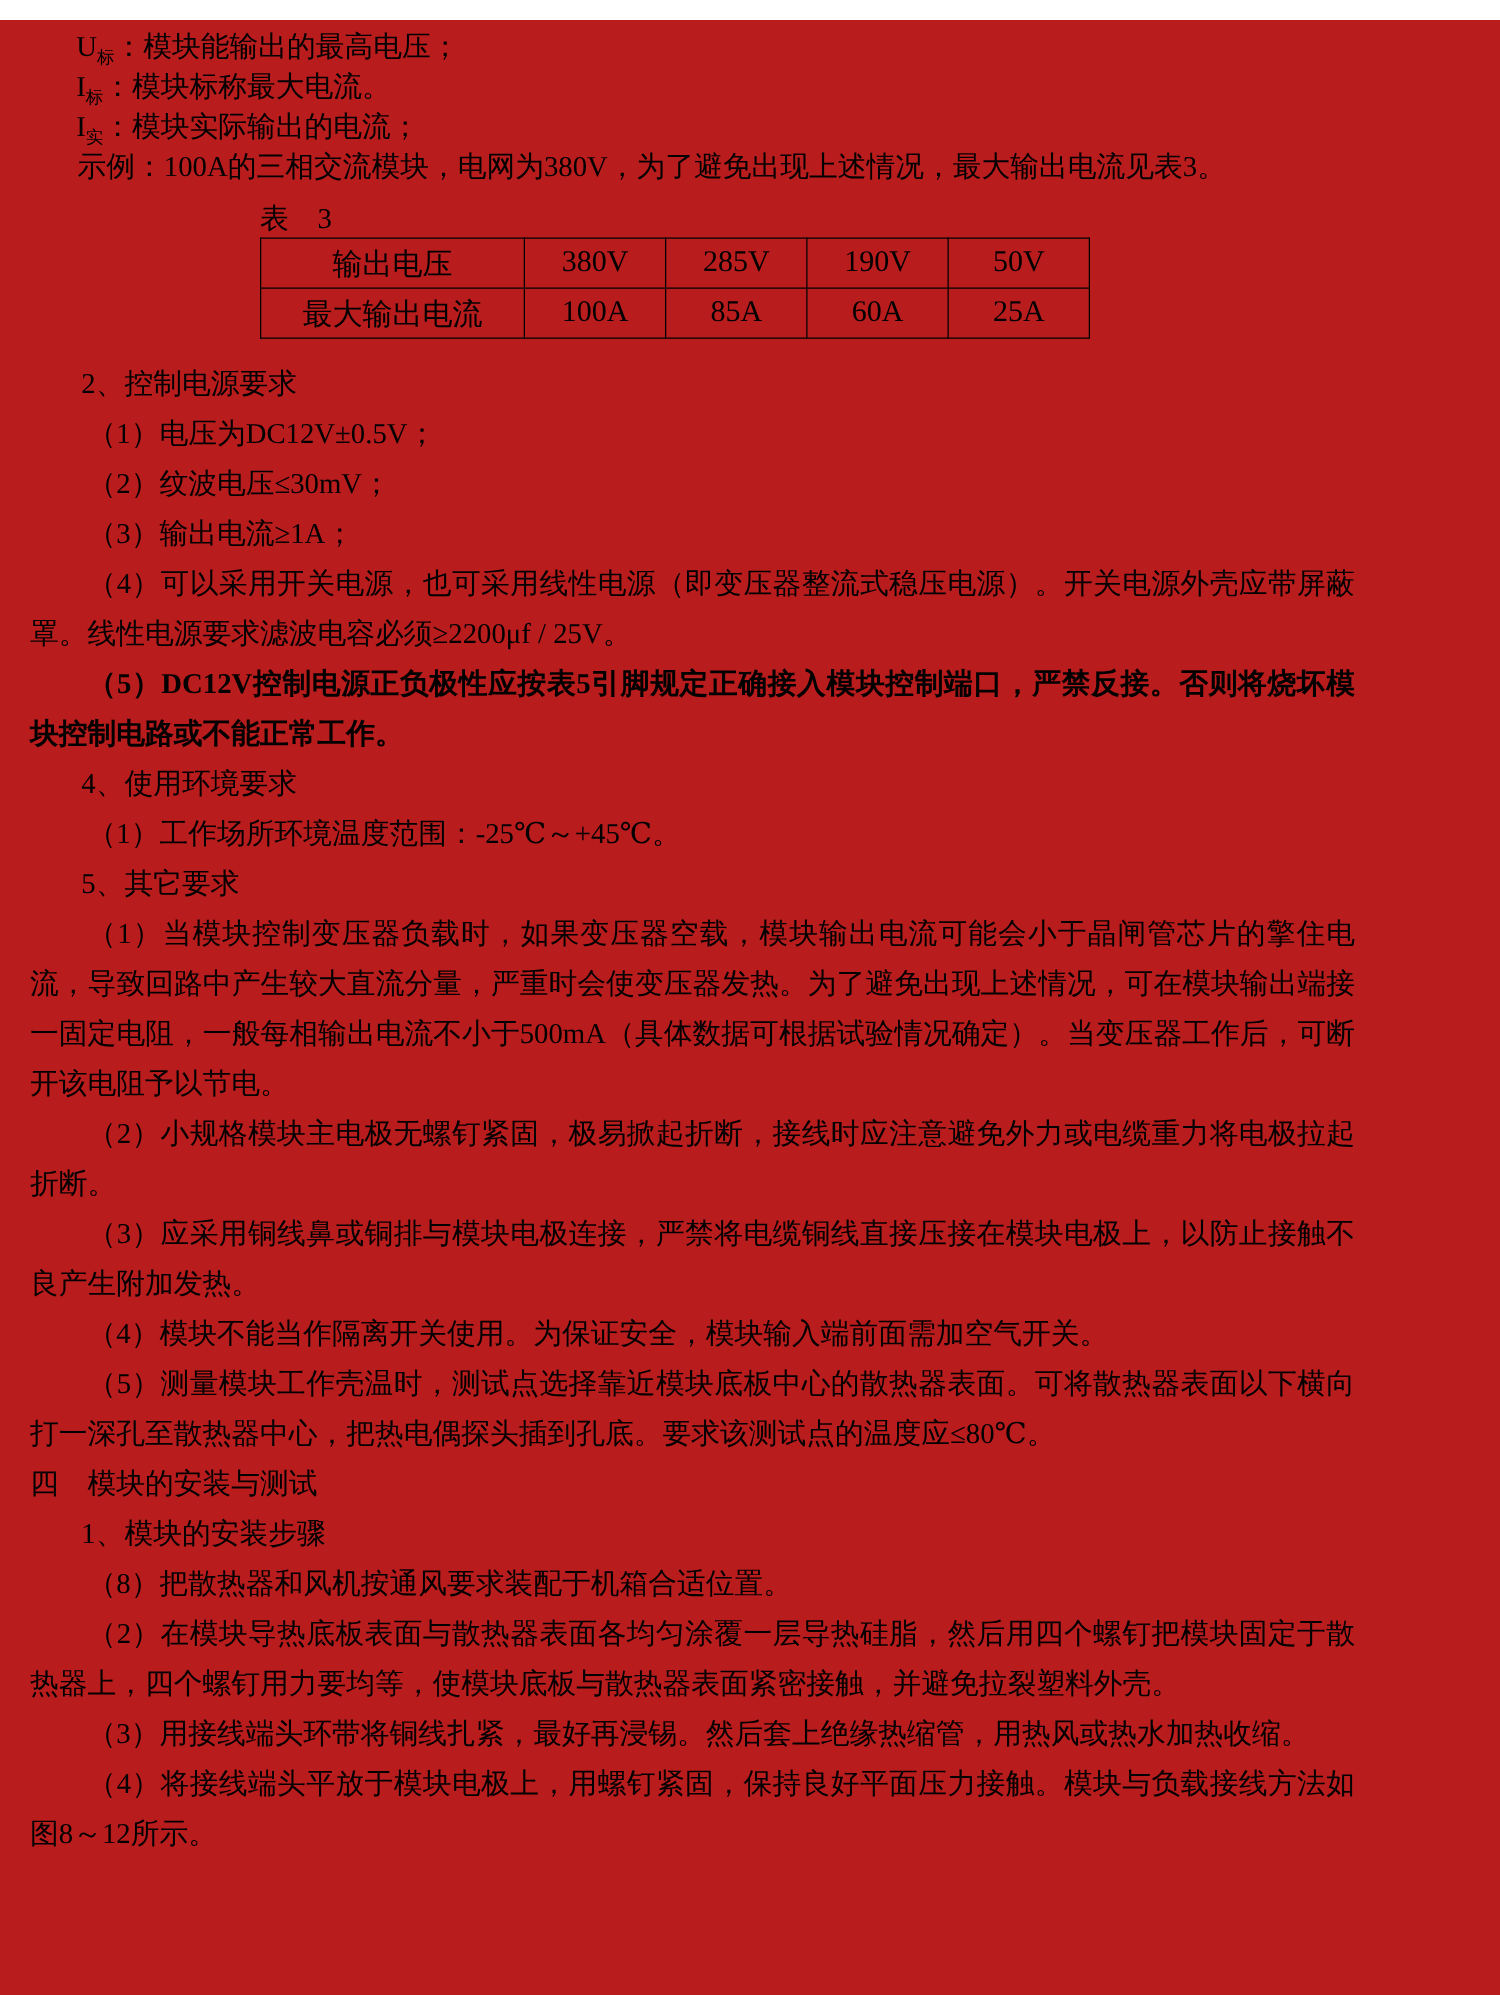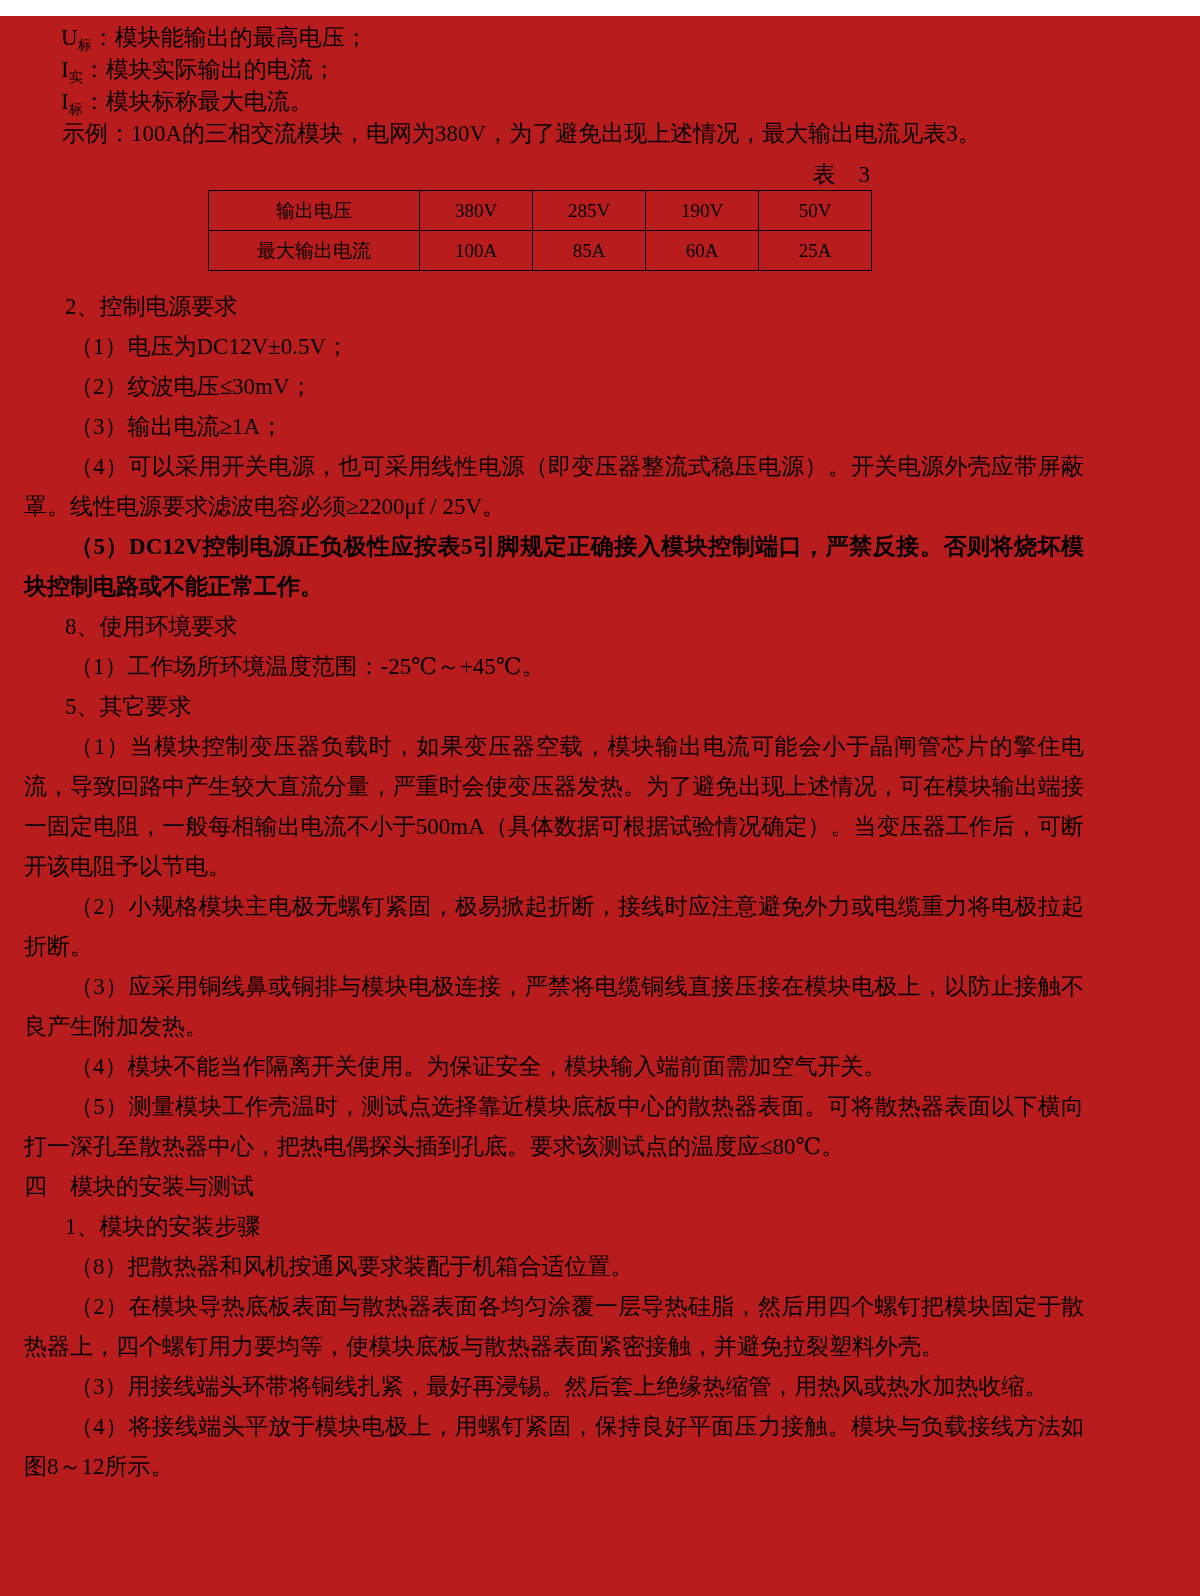--- a/index.html
+++ b/index.html
@@ -32,35 +32,35 @@
     }
     .example {
       margin: 0;
       line-height: 32px;
       text-indent: 38px;
     }
     .tbl-caption {
       width: 662px;
       margin: 10px 0 0 184px;
       line-height: 30px;
-      text-align: right;
+      text-align: left;
     }
     table.t3 {
       border-collapse: collapse;
       margin-left: 184px;
       table-layout: fixed;
     }
     table.t3 td {
       border: 1.5px solid #000000;
       height: 39px;
       width: 112px;
       text-align: center;
       vertical-align: middle;
       padding: 0;
-      font-size: 19px;
+      font-size: 24px;
     }
     table.t3 td.first {
       width: 210px;
     }
     .body-text {
       margin-top: 16px;
       line-height: 40px;
       text-align: justify;
     }
     .body-text p {
@@ -79,22 +79,22 @@
       font-weight: 700;
     }
   </style>
 </head>
 <body>
 
 <div class="page">
 
   <div class="defs">
     <div class="def-line"><span>U</span><sub>标</sub><span>：模块能输出的最高电压；</span></div>
+    <div class="def-line"><span>I</span><sub>标</sub><span>：模块标称最大电流。</span></div>
     <div class="def-line"><span>I</span><sub>实</sub><span>：模块实际输出的电流；</span></div>
-    <div class="def-line"><span>I</span><sub>标</sub><span>：模块标称最大电流。</span></div>
   </div>
 
   <p class="example">示例：100A的三相交流模块，电网为380V，为了避免出现上述情况，最大输出电流见表3。</p>
 
   <div class="tbl-caption">表　3</div>
 
   <table class="t3">
     <tbody>
       <tr>
         <td class="first">输出电压</td>
@@ -113,21 +113,21 @@
     </tbody>
   </table>
 
   <div class="body-text">
     <p class="sub-heading">2、控制电源要求</p>
     <p class="item">（1）电压为DC12V±0.5V；</p>
     <p class="item">（2）纹波电压≤30mV；</p>
     <p class="item">（3）输出电流≥1A；</p>
     <p class="item">（4）可以采用开关电源，也可采用线性电源（即变压器整流式稳压电源）。开关电源外壳应带屏蔽罩。线性电源要求滤波电容必须≥2200μf / 25V。</p>
     <p class="item bold">（5）DC12V控制电源正负极性应按表5引脚规定正确接入模块控制端口，严禁反接。否则将烧坏模块控制电路或不能正常工作。</p>
-    <p class="sub-heading">8、使用环境要求</p>
+    <p class="sub-heading">4、使用环境要求</p>
     <p class="item">（1）工作场所环境温度范围：-25℃～+45℃。</p>
     <p class="sub-heading">5、其它要求</p>
     <p class="item">（1）当模块控制变压器负载时，如果变压器空载，模块输出电流可能会小于晶闸管芯片的擎住电流，导致回路中产生较大直流分量，严重时会使变压器发热。为了避免出现上述情况，可在模块输出端接一固定电阻，一般每相输出电流不小于500mA（具体数据可根据试验情况确定）。当变压器工作后，可断开该电阻予以节电。</p>
     <p class="item">（2）小规格模块主电极无螺钉紧固，极易掀起折断，接线时应注意避免外力或电缆重力将电极拉起折断。</p>
     <p class="item">（3）应采用铜线鼻或铜排与模块电极连接，严禁将电缆铜线直接压接在模块电极上，以防止接触不良产生附加发热。</p>
     <p class="item">（4）模块不能当作隔离开关使用。为保证安全，模块输入端前面需加空气开关。</p>
     <p class="item">（5）测量模块工作壳温时，测试点选择靠近模块底板中心的散热器表面。可将散热器表面以下横向打一深孔至散热器中心，把热电偶探头插到孔底。要求该测试点的温度应≤80℃。</p>
     <p class="chapter">四　模块的安装与测试</p>
     <p class="sub-heading">1、模块的安装步骤</p>
     <p class="item">（8）把散热器和风机按通风要求装配于机箱合适位置。</p>

